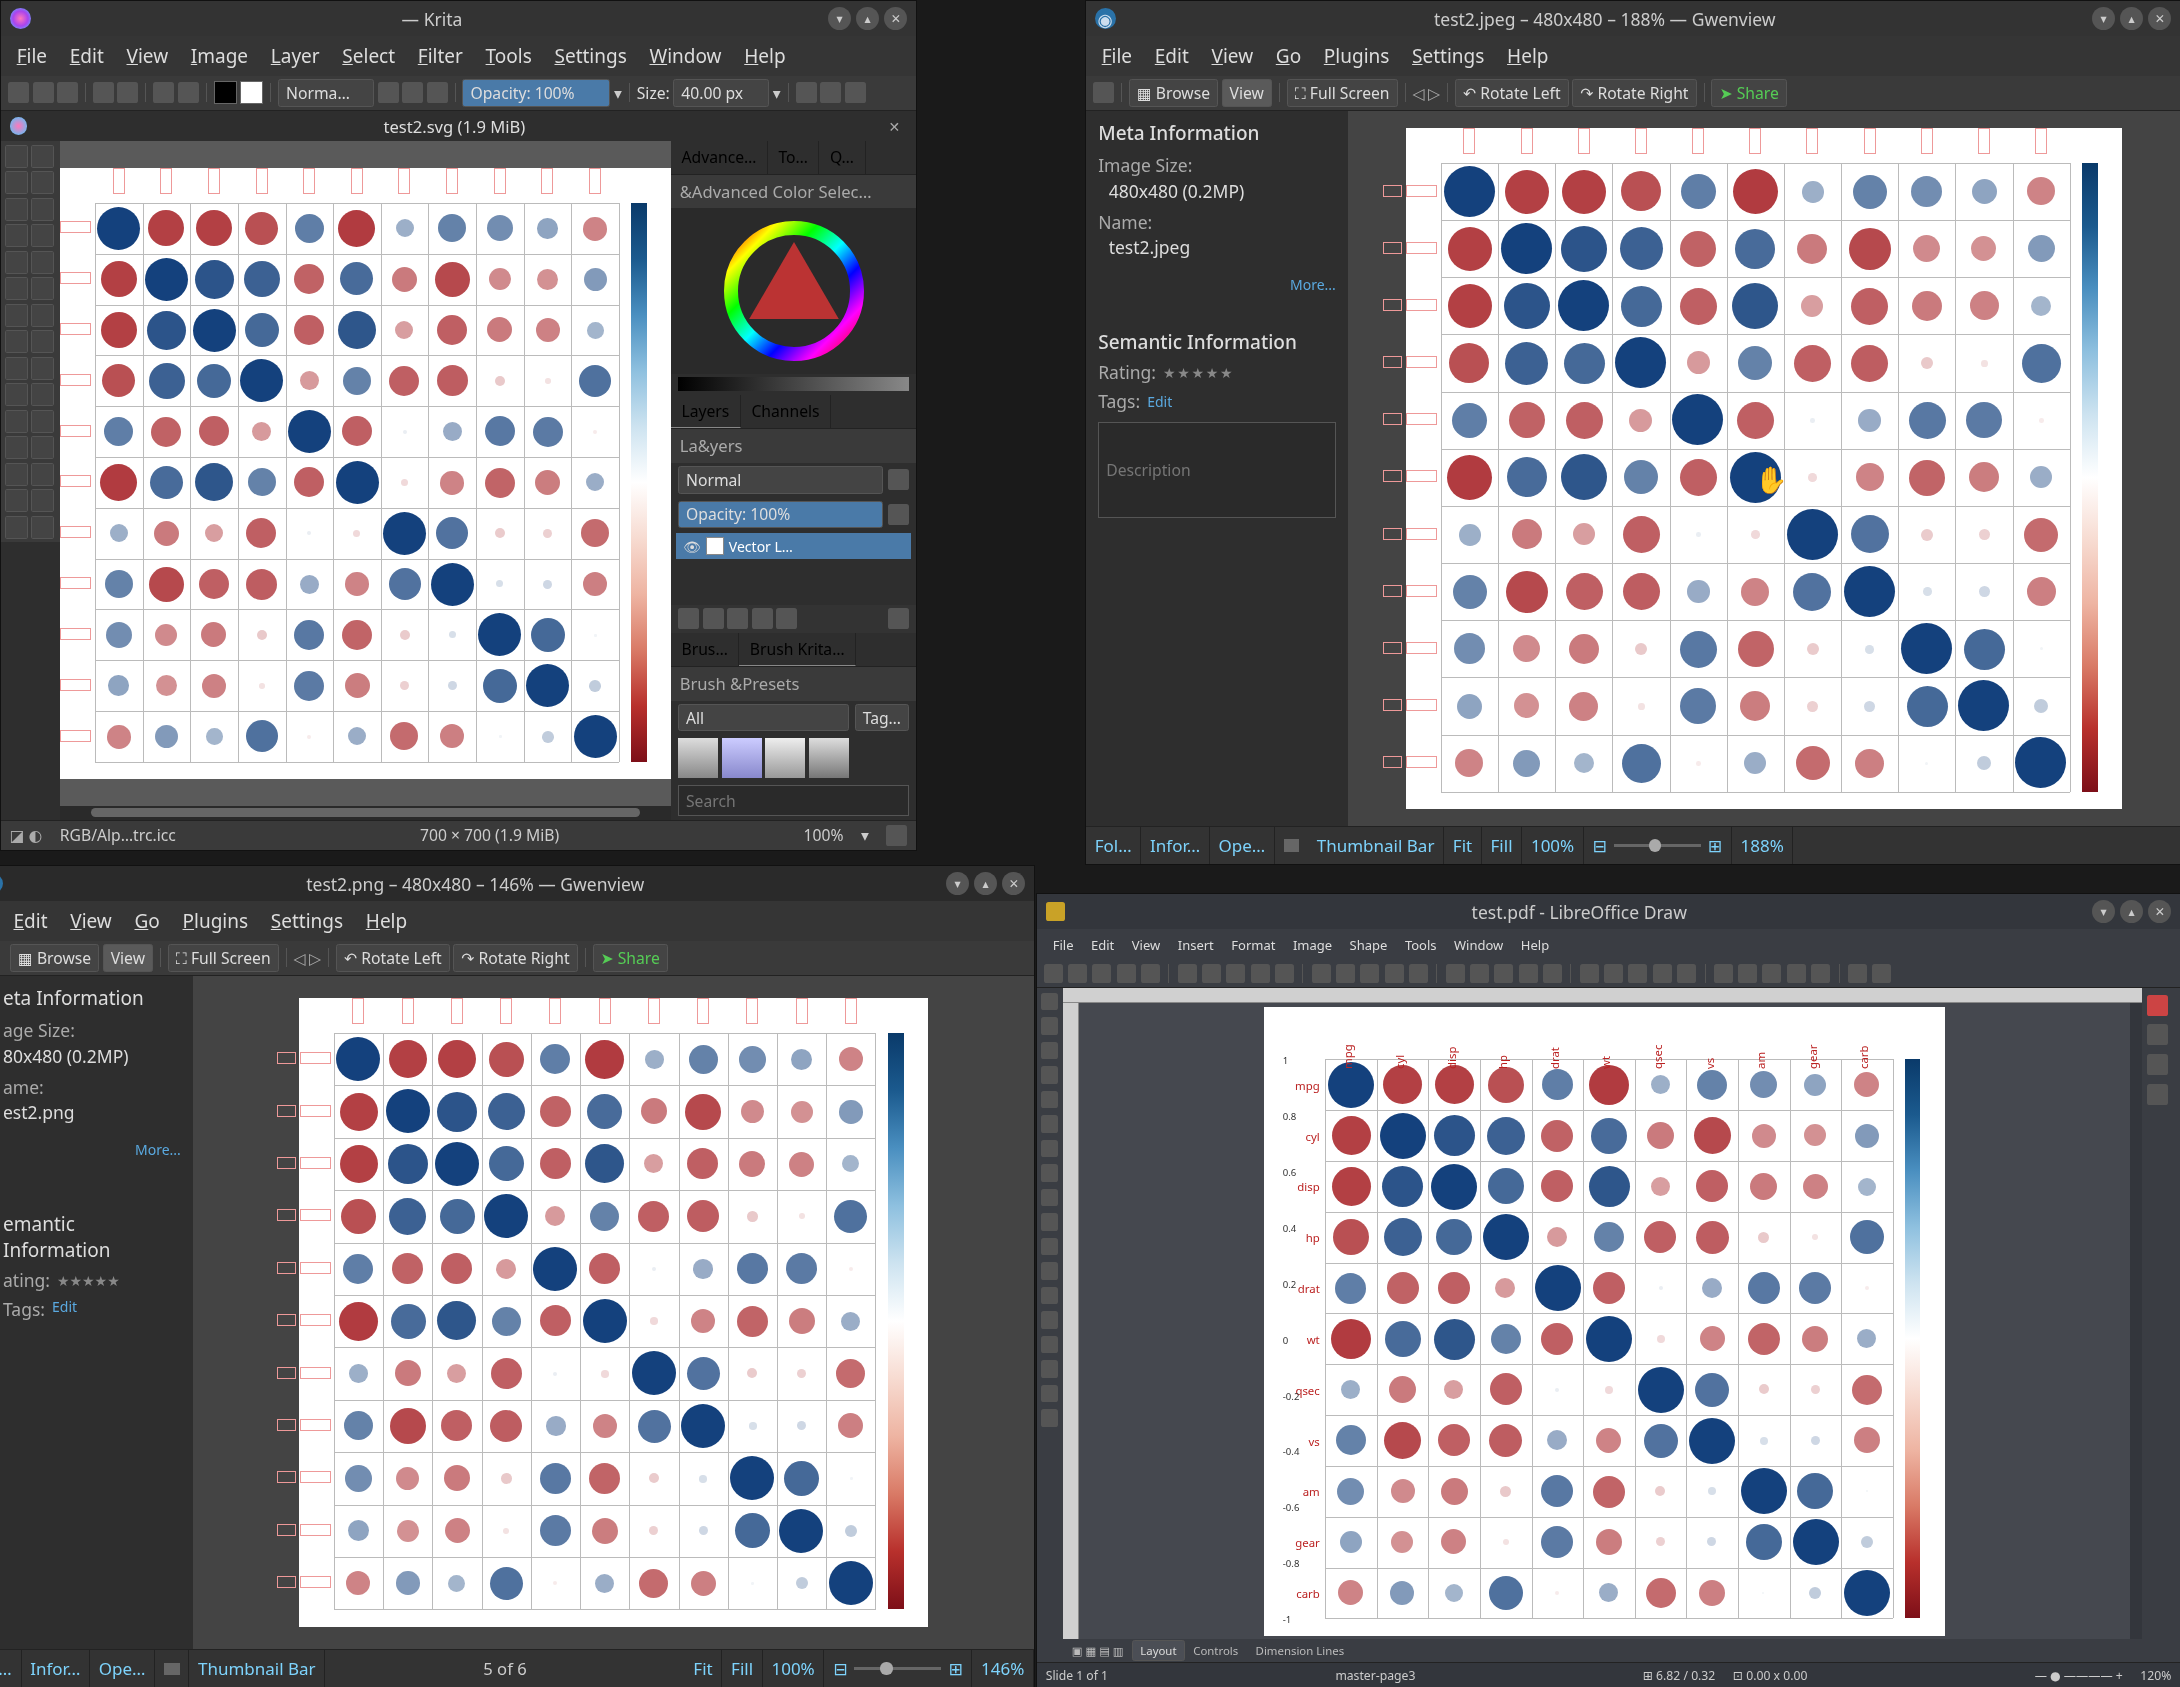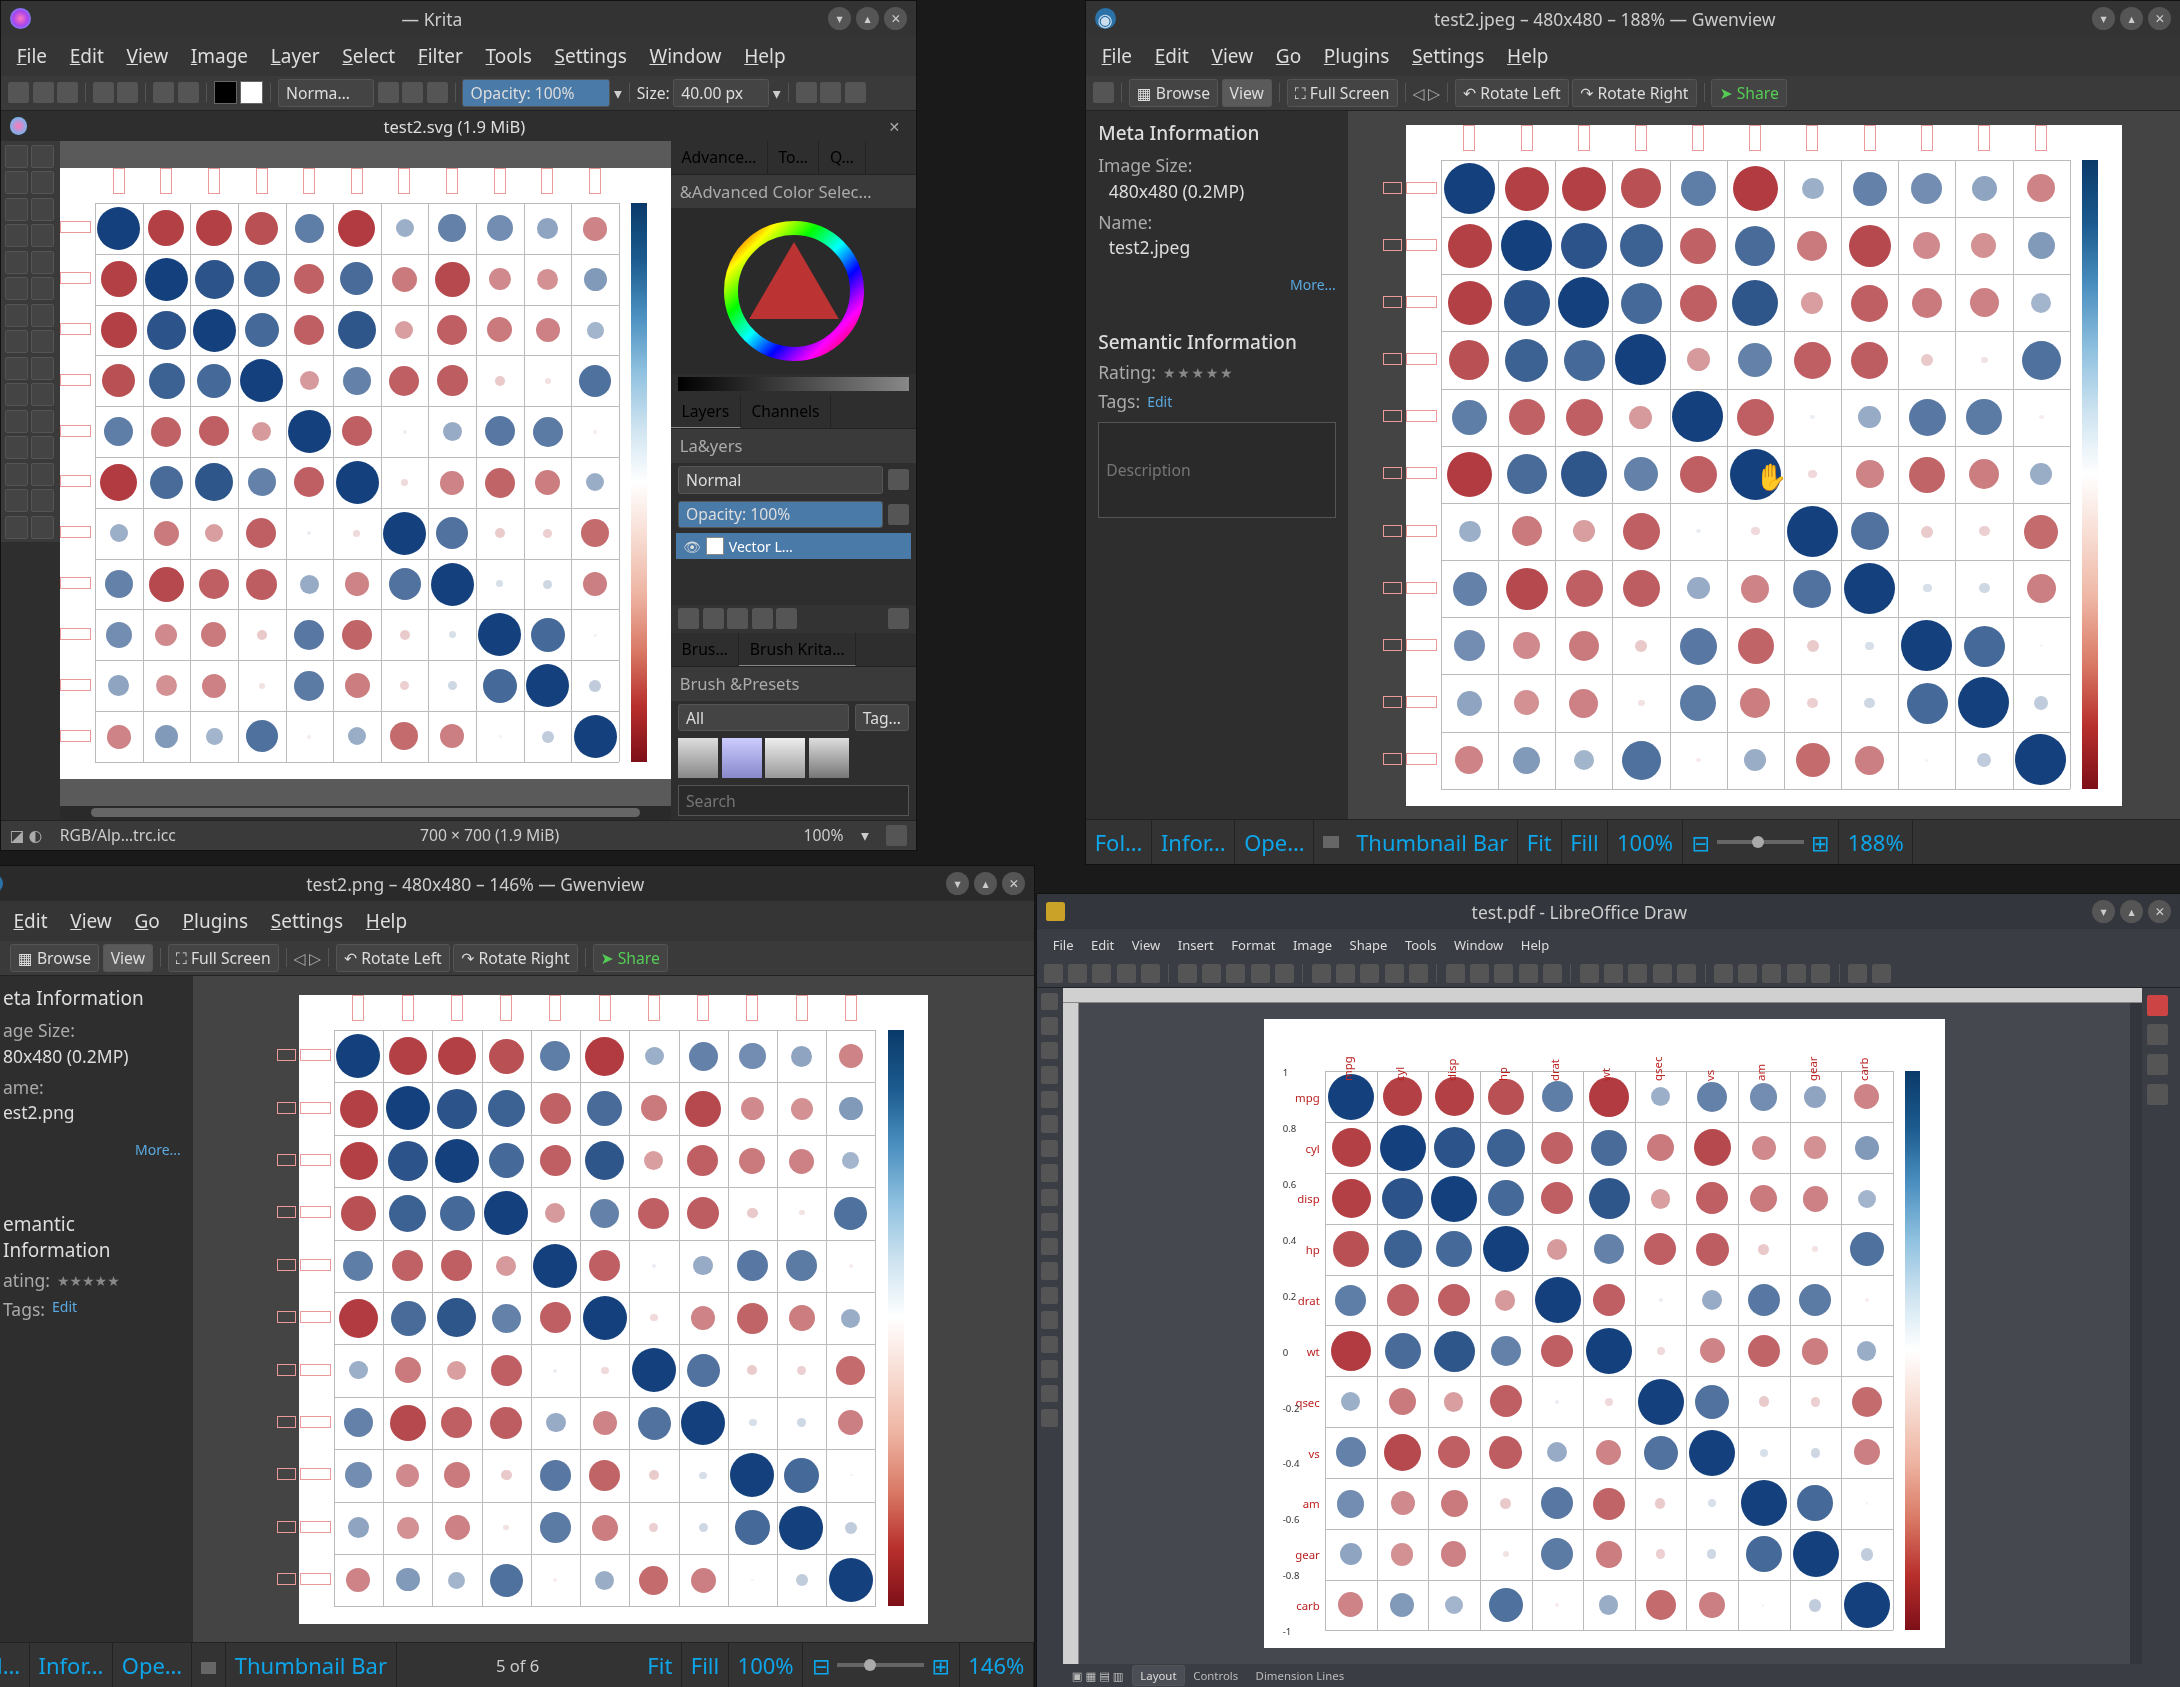--- a/index.html
+++ b/index.html
@@ -31,21 +31,21 @@
 .rowlab { position:absolute; color:#b22; font-size:11.4px; text-align:right; transform-origin:right center; }
 .collab { position:absolute; color:#b22; font-size:11.4px; transform:rotate(-90deg); transform-origin:left bottom; }
 .gridline { position:absolute; background:#bbb; }
 .colorbar { position:absolute; width:15.7px; background:linear-gradient(to bottom,#0a3a6a 0%,#1b5a8e 10%,#4a8fc0 20%,#8ec0df 30%,#cde3f0 40%,#fff 50%,#f7dbd1 60%,#eeb4a2 70%,#d97a66 80%,#b8302c 90%,#7d0f18 100%); }
 .cbtick { position:absolute; font-size:9.6px; color:#333; left:19px; white-space:nowrap }
 
 .toolbox { position:absolute; left:0; top:0; width:59px; background:#3a3a3a; display:flex; flex-wrap:wrap; padding:3.5px; gap:3.5px; align-content:flex-start }
 .toolbox .t { width:23px; height:23px; background:#444; border:0.9px solid #555; border-radius:1.7px }
 
 .bottomtabs { display:flex; background:#333; border-top:0.9px solid #222 }
-.bottomtabs .bt { flex:0 0 auto; padding:7px 8.7px; font-size:22px; color:#0ea5e9; border-right:0.9px solid #222 }
+.bottomtabs .bt { flex:0 0 auto; padding:7px 8.7px; font-size:17px; color:#7dd3fc; border-right:0.9px solid #222 }
 
 .ruler-h { height:15.7px; background:#d0d0d0; border-bottom:0.9px solid #888 }
 .ruler-v { width:15.7px; background:#d0d0d0; border-right:0.9px solid #888 }
 
 .scroll-h { height:14px; background:#2a2a2a; position:relative }
 .scroll-h .thumb { position:absolute; height:8.7px; top:2.6px; background:#666; border-radius:4.4px }
 </style>
 </head>
 <body style="transform: scale(1);">
 
@@ -1203,14 +1203,25 @@
         <div style="flex:1"></div>
       </div>
     </div>
     <div style="width:38px;background:#3a3d43;display:flex;flex-direction:column;gap:8.7px;padding:7px 5.2px">
       <span class="icn" style="background:#c44"></span>
       <span class="icn"></span>
       <span class="icn"></span>
       <span class="icn"></span>
     </div>
   </div>
+  <div class="statusbar" style="font-size:12.2px;background:#33363c">
+    <span>Slide 1 of 1</span>
+    <div style="flex:1"></div>
+    <span>master-page3</span>
+    <div style="flex:1"></div>
+    <span>⊞ 6.82 / 0.32</span>
+    <span>⊡ 0.00 x 0.00</span>
+    <div style="flex:1"></div>
+    <span>— ● ———— +</span>
+    <span>120%</span>
+  </div>
 </div>
 
 
 </body></html>

